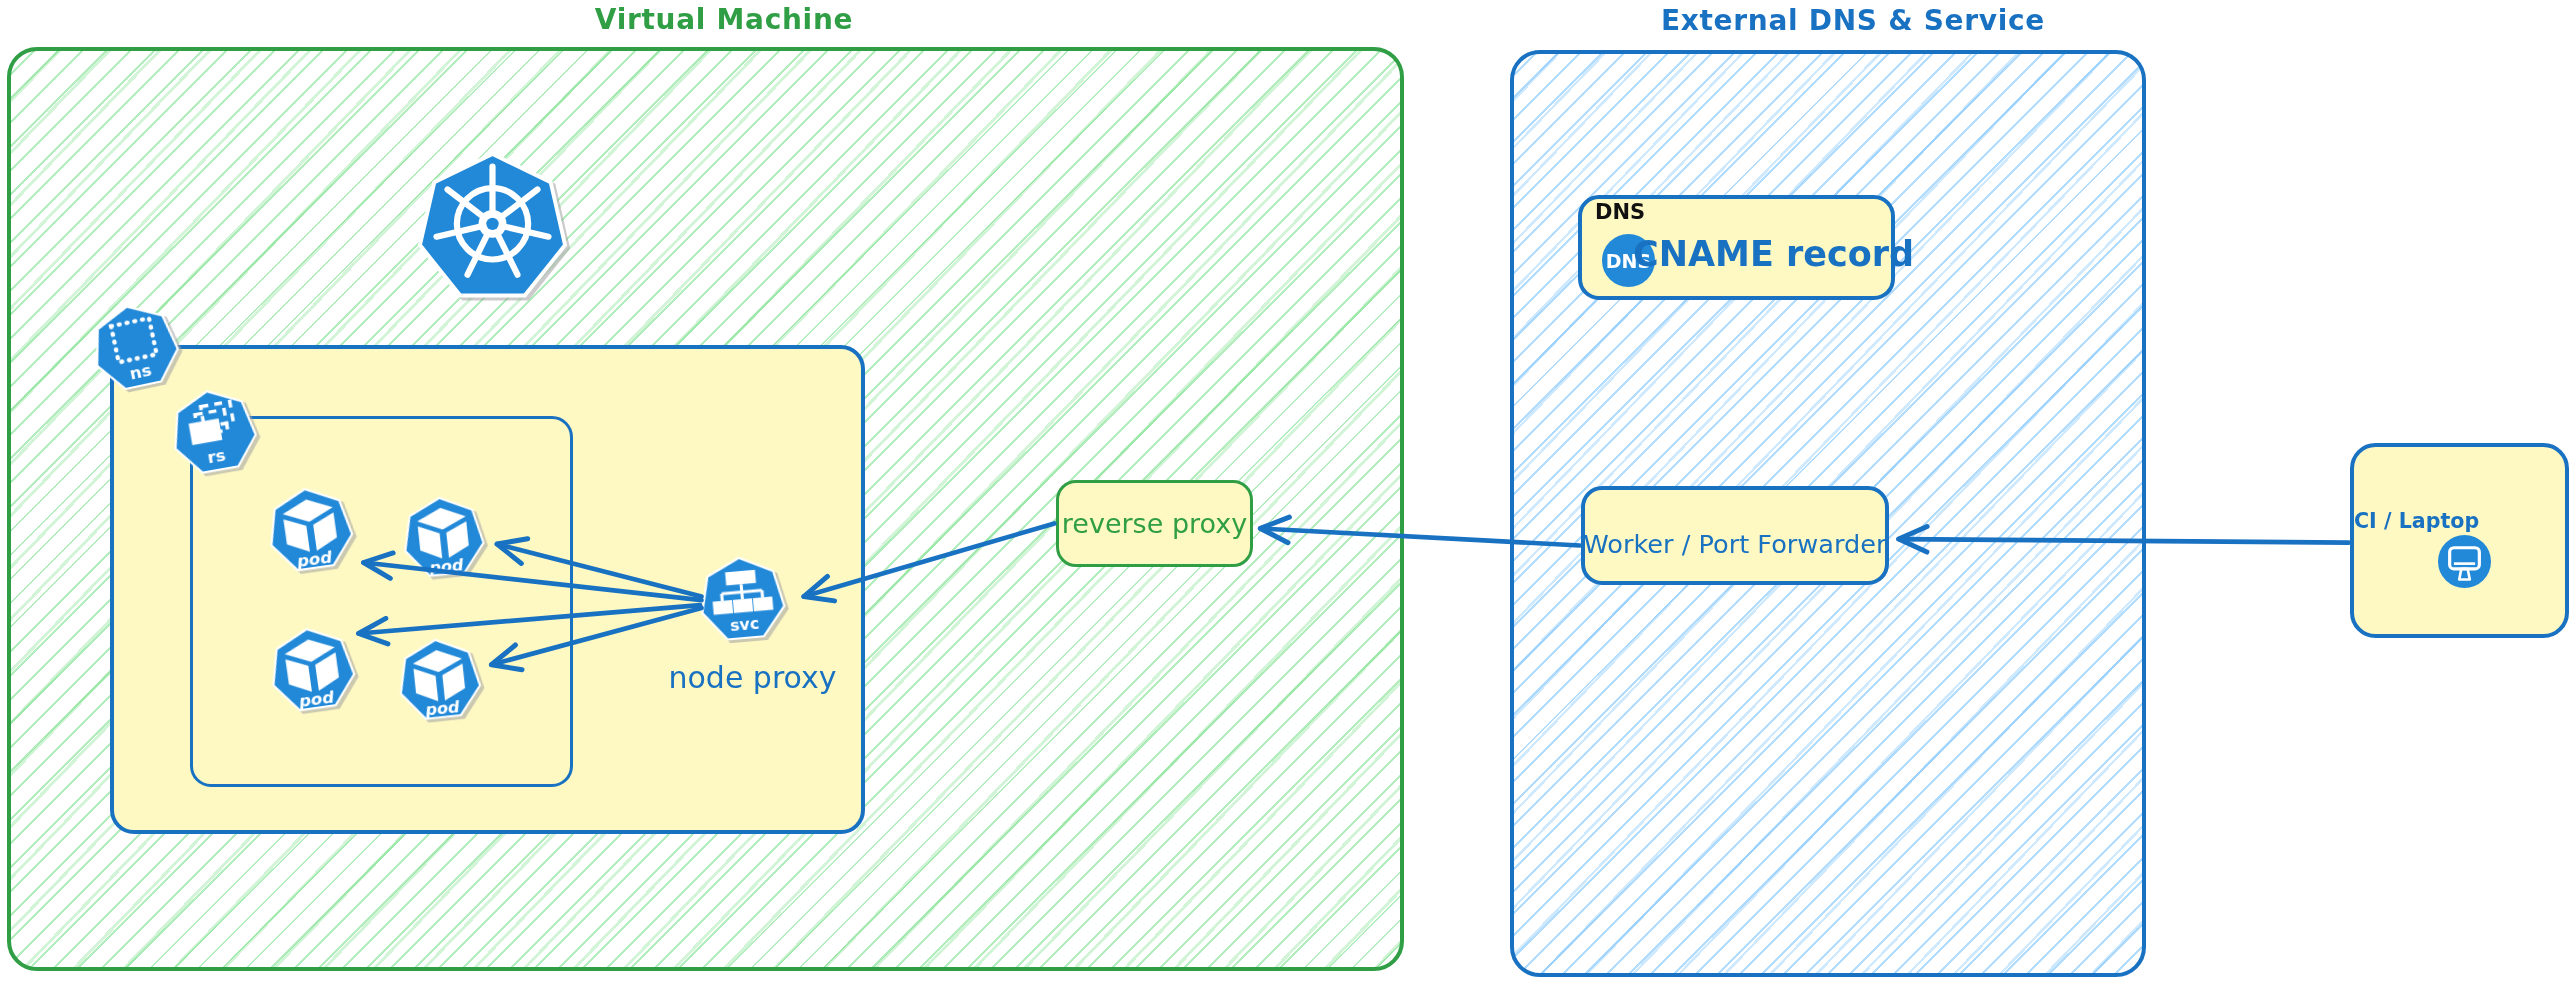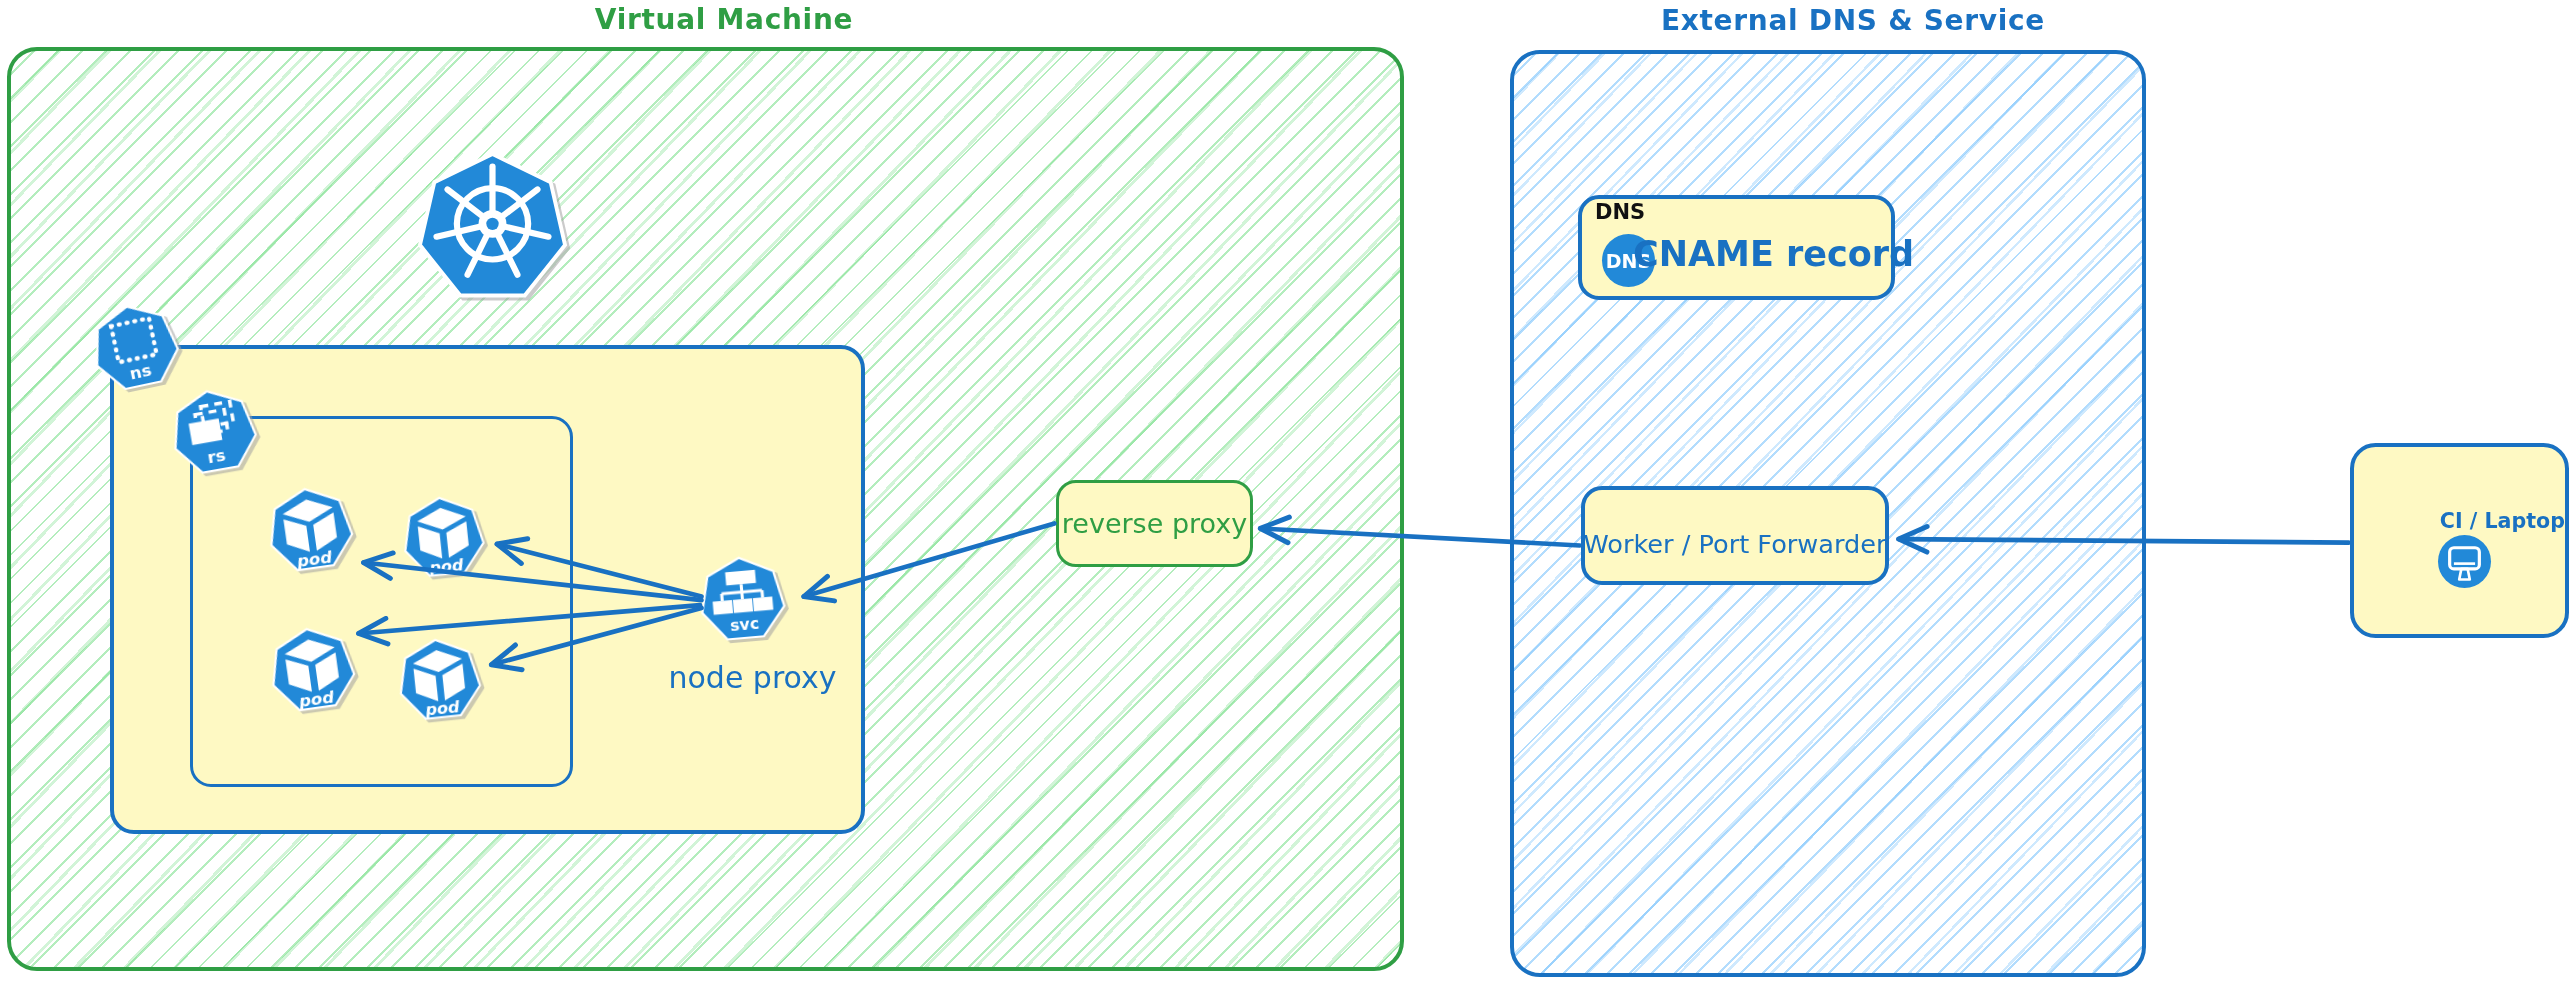--- a/index.html
+++ b/index.html
@@ -32,21 +32,21 @@
   .ns-box{left:110px;top:345px;width:755px;height:489px;border:4.3px solid #1971c2;border-radius:24px;}
   .rs-box{left:190px;top:416px;width:383px;height:371px;border:3.6px solid #1971c2;border-radius:21px;}
   .rp-box{left:1056px;top:480px;width:197px;height:87px;border:3.6px solid #2f9e44;border-radius:20px;
           display:flex;align-items:center;justify-content:center;}
   .rp-box .lbl{color:#2f9e44;font-size:27px;white-space:nowrap;}
   .dns-box{left:1578px;top:195px;width:317px;height:105px;border:4.3px solid #1971c2;border-radius:21px;}
   .worker-box{left:1581px;top:486px;width:308px;height:99px;border:4.3px solid #1971c2;border-radius:21px;
           display:flex;align-items:center;justify-content:center;}
   .worker-box .lbl{color:#1971c2;font-size:25.6px;white-space:nowrap;margin-top:16px;}
   .laptop-box{left:2350px;top:443px;width:219px;height:195px;border:4.3px solid #1971c2;border-radius:25.6px;}
-  .laptop-box .lbl{position:absolute;left:0;top:62px;width:100%;text-align:right;
+  .laptop-box .lbl{position:absolute;left:0;top:62px;width:100%;text-align:left;
                    color:#1971c2;font-size:20.6px;font-weight:bold;white-space:nowrap;}
 
   .dns-tag{position:absolute;left:1595px;top:200px;color:#111111;font-size:21px;font-weight:bold;}
   .dns-circle{position:absolute;left:1602px;top:234px;width:53px;height:53px;border-radius:50%;
               background:#2289d8;display:flex;align-items:center;justify-content:center;
               color:#ffffff;font-size:19px;font-weight:bold;}
   .cname-label{position:absolute;left:1633px;top:234px;width:234px;text-align:center;
                color:#1971c2;font-size:35px;font-weight:bold;white-space:nowrap;}
   .laptop-circle{position:absolute;left:2438px;top:535px;width:53px;height:53px;border-radius:50%;
                background:#2289d8;display:flex;align-items:center;justify-content:center;}

